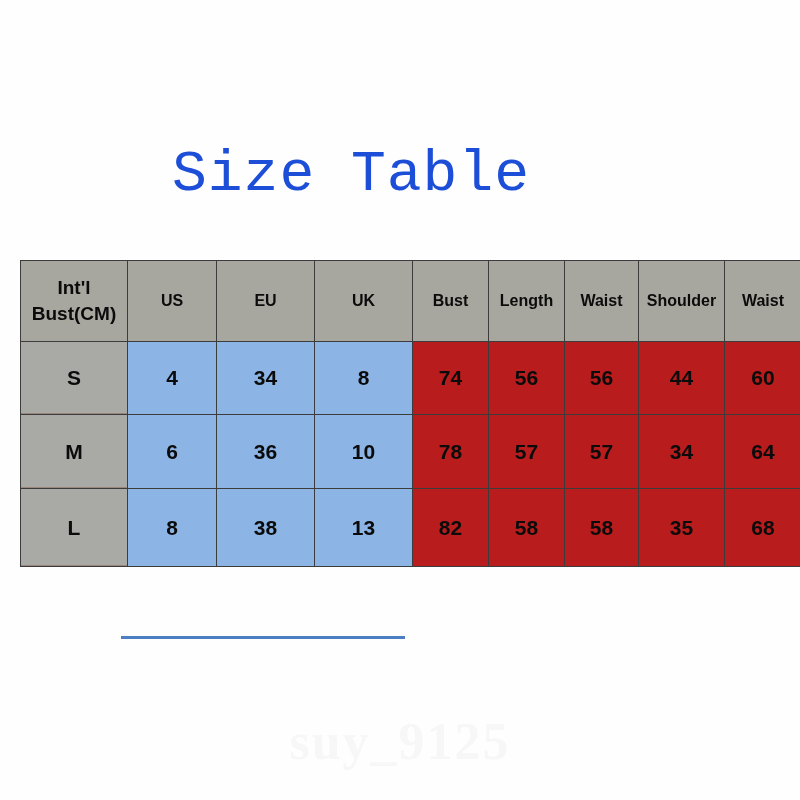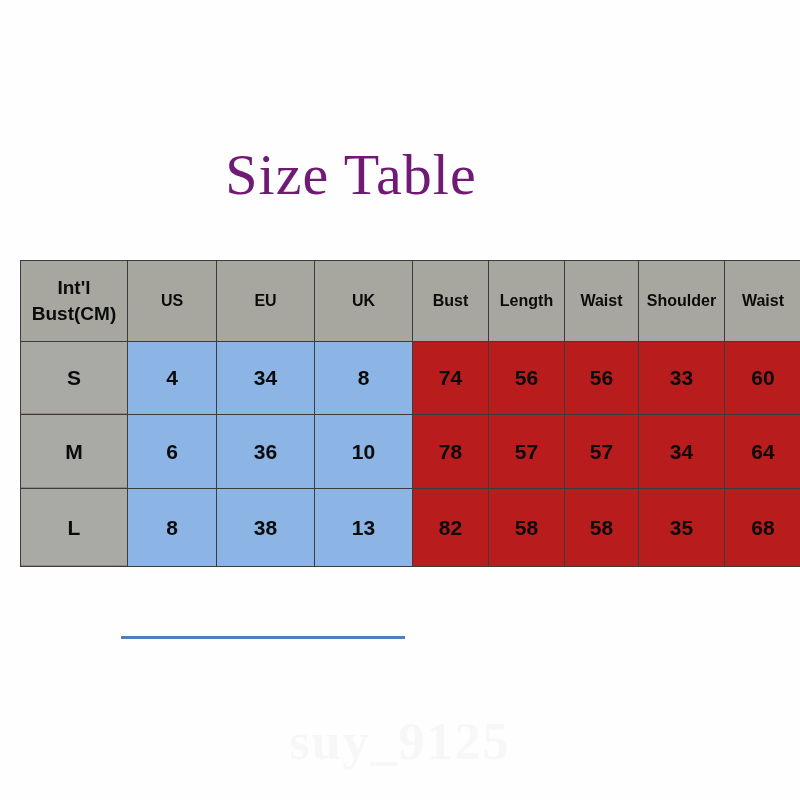--- a/index.html
+++ b/index.html
@@ -25,22 +25,22 @@
   
   #title {
     position: absolute;
     left: 0;
     top: 140px;
     width: 702px;
     text-align: center;
     font-size: 58px;
     font-weight: 400;
     letter-spacing: 1px;
-    color: #701a75;
-    font-family: Liberation Serif, serif;
+    color: #1d4ed8;
+    font-family: Liberation Mono, monospace;
     line-height: 70px;
     white-space: nowrap;
   }
 
   
   #size-table-wrap {
     position: absolute;
     left: 14px;
     top: 260px;
     width: 772px;
@@ -160,21 +160,21 @@
       <tbody>
 
         <tr class="data-row row-s">
           <td class="c-size">S</td>
           <td class="c-blue">4</td>
           <td class="c-blue">34</td>
           <td class="c-blue">8</td>
           <td class="c-plain">74</td>
           <td class="c-plain">56</td>
           <td class="c-plain">56</td>
-          <td class="c-plain">33</td>
+          <td class="c-plain">44</td>
           <td class="c-plain">60</td>
         </tr>
 
         <tr class="data-row row-m">
           <td class="c-size">M</td>
           <td class="c-blue">6</td>
           <td class="c-blue">36</td>
           <td class="c-blue">10</td>
           <td class="c-plain">78</td>
           <td class="c-plain">57</td>

